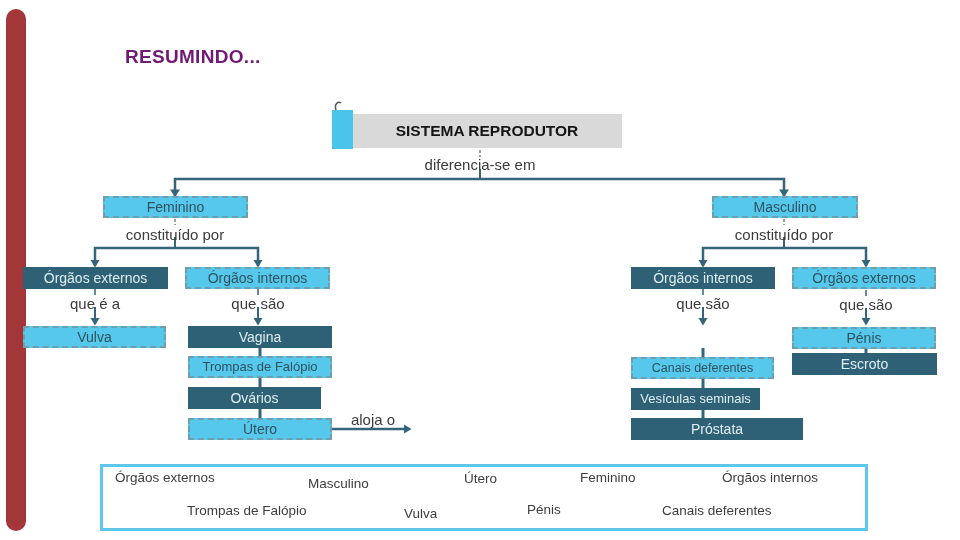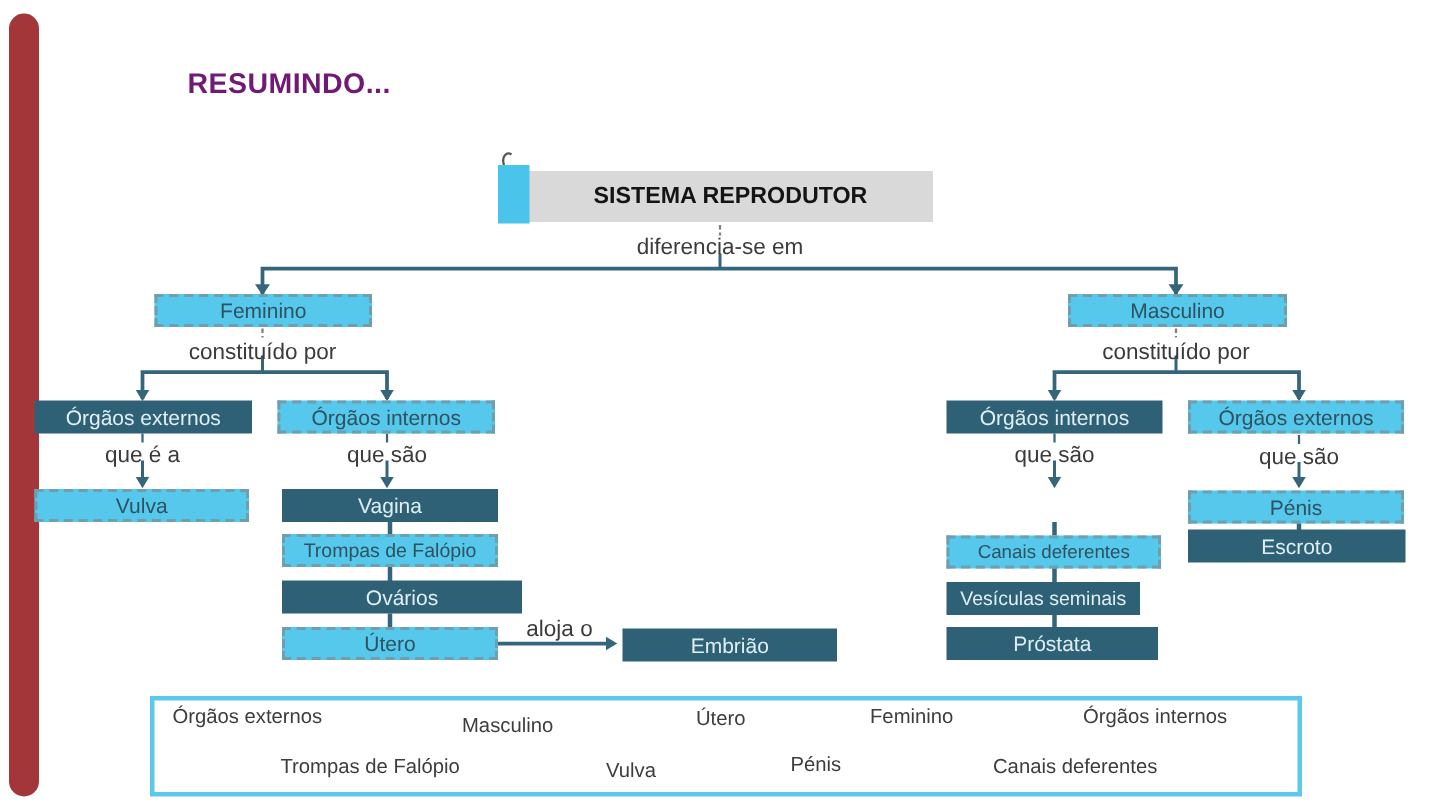--- a/index.html
+++ b/index.html
@@ -110,27 +110,26 @@
   <div class="box cyan" style="left:712px; top:196px; width:146px;">Masculino</div>
 
   <div class="box dark" style="left:23px; top:267px; width:145px;">Órgãos externos</div>
   <div class="box cyan" style="left:185px; top:267px; width:145px;">Órgãos internos</div>
   <div class="box dark" style="left:631px; top:267px; width:144px;">Órgãos internos</div>
   <div class="box cyan" style="left:792px; top:267px; width:144px;">Órgãos externos</div>
 
   <div class="box cyan" style="left:23px; top:326px; width:143px;">Vulva</div>
   <div class="box dark" style="left:188px; top:326px; width:144px;">Vagina</div>
   <div class="box cyan small" style="left:188px; top:356px; width:144px;">Trompas de Falópio</div>
-  <div class="box dark" style="left:188px; top:387px; width:160px;">Ovários</div>
+  <div class="box dark" style="left:188px; top:387px; width:133px;">Ovários</div>
   <div class="box cyan" style="left:188px; top:418px; width:144px;">Útero</div>
-  <div class="box dark" style="left:415px; top:419px; width:143px;">Embrião</div>
 
   <div class="box cyan smaller" style="left:631px; top:357px; width:143px;">Canais deferentes</div>
   <div class="box dark small" style="left:631px; top:388px; width:129px;">Vesículas seminais</div>
-  <div class="box dark" style="left:631px; top:418px; width:141px;">Próstata</div>
+  <div class="box dark" style="left:631px; top:418px; width:172px;">Próstata</div>
   <div class="box cyan" style="left:792px; top:327px; width:144px;">Pénis</div>
   <div class="box dark" style="left:792px; top:353px; width:145px;">Escroto</div>
 
   <div class="summary-box"></div>
   <span class="wb" style="left:115px; top:470px;">Órgãos externos</span>
   <span class="wb" style="left:308px; top:476px;">Masculino</span>
   <span class="wb" style="left:464px; top:471px;">Útero</span>
   <span class="wb" style="left:580px; top:470px;">Feminino</span>
   <span class="wb" style="left:722px; top:470px;">Órgãos internos</span>
   <span class="wb" style="left:187px; top:503px;">Trompas de Falópio</span>

